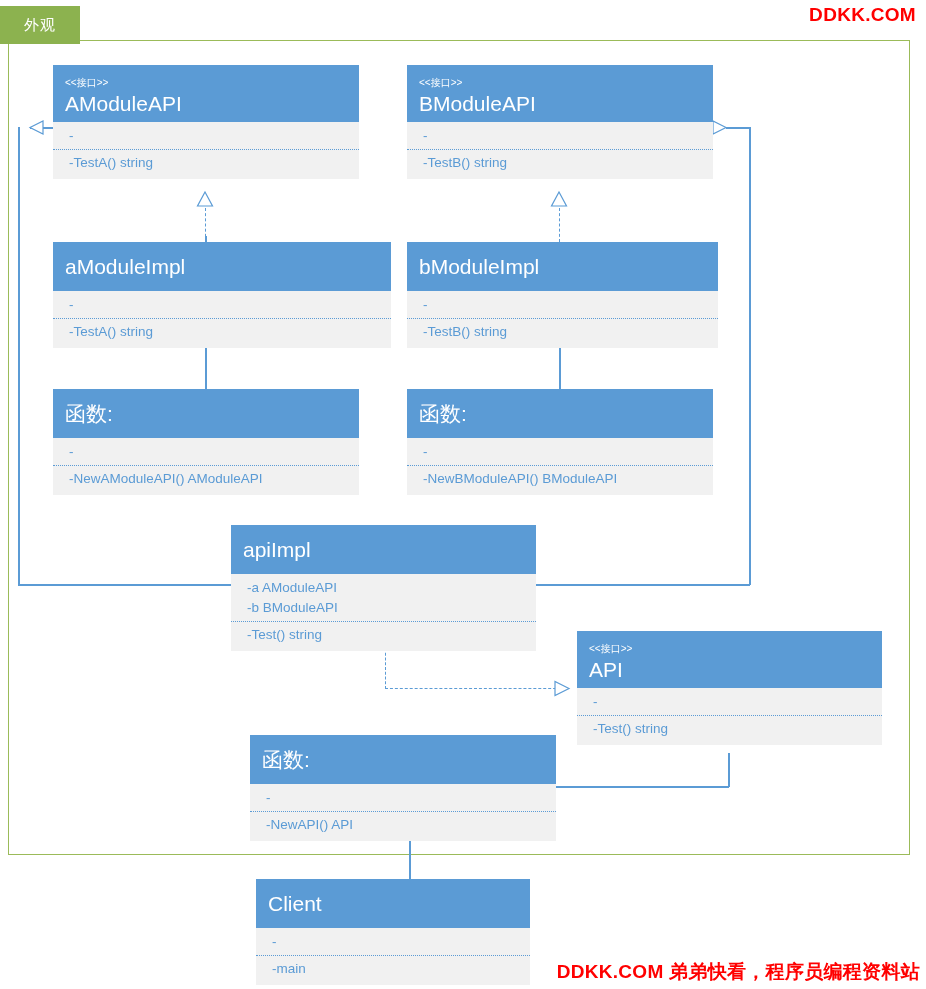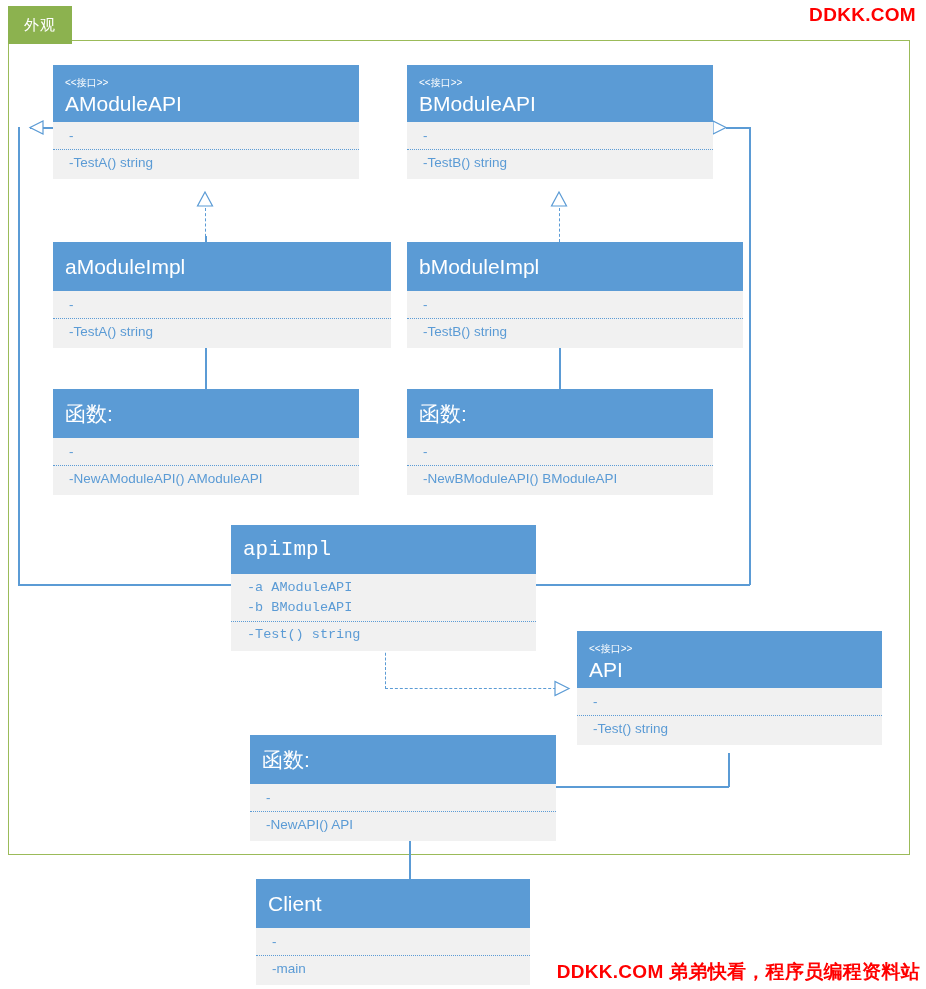--- a/index.html
+++ b/index.html
@@ -2,21 +2,21 @@
 <html><head>
 <meta charset="utf-8">
 <style>
   html,body{margin:0;padding:0;background:#ffffff;}
   body{width:926px;height:989px;position:relative;overflow:hidden;
        font-family:"Liberation Sans","DejaVu Sans",sans-serif;}
 
   
   #frame{position:absolute;left:8px;top:40px;width:902px;height:815px;
          border:1.5px solid #9bbb59;box-sizing:border-box;background:transparent;}
-  #tab{position:absolute;left:8px;top:6px;width:64px;height:38px;
+  #tab{position:absolute;left:0;top:6px;width:80px;height:38px;
        background:#8cb24f;color:#ffffff;font-size:15px;
        display:flex;align-items:center;justify-content:center;letter-spacing:1px;}
 
   
   #wm-top{position:absolute;right:10px;top:4px;color:#ff0000;font-weight:bold;
           font-size:19px;letter-spacing:0.3px;}
   #wm-bottom{position:absolute;right:6px;bottom:4px;color:#ff0000;font-weight:bold;
              font-size:19px;letter-spacing:0.3px;white-space:nowrap;}
 
   
@@ -130,21 +130,21 @@
   <div class="bd">
     <div class="attrs">
       <div class="row">-</div>
     </div>
     <div class="ops">
       <div class="row">-TestA() string</div>
     </div>
   </div>
 </div>
 
-<div class="uml" style="left:407px;top:242px;width:336px;border-radius:22px;">
+<div class="uml" style="left:407px;top:242px;width:311px;border-radius:22px;">
   <div class="hd" style="padding-top:13px;padding-bottom:12px;">
     <div class="nm">bModuleImpl</div>
   </div>
   <div class="bd">
     <div class="attrs">
       <div class="row">-</div>
     </div>
     <div class="ops">
       <div class="row">-TestB() string</div>
     </div>
@@ -172,21 +172,21 @@
   <div class="bd">
     <div class="attrs">
       <div class="row">-</div>
     </div>
     <div class="ops">
       <div class="row">-NewBModuleAPI() BModuleAPI</div>
     </div>
   </div>
 </div>
 
-<div class="uml" style="left:231px;top:525px;width:305px;font-family:Liberation Mono, monospace;">
+<div class="uml" style="left:231px;top:525px;width:305px;">
   <div class="hd" style="padding-top:13px;padding-bottom:12px;">
     <div class="nm">apiImpl</div>
   </div>
   <div class="bd">
     <div class="attrs">
       <div class="row">-a AModuleAPI</div>
       <div class="row">-b BModuleAPI</div>
     </div>
     <div class="ops">
       <div class="row">-Test() string</div>

